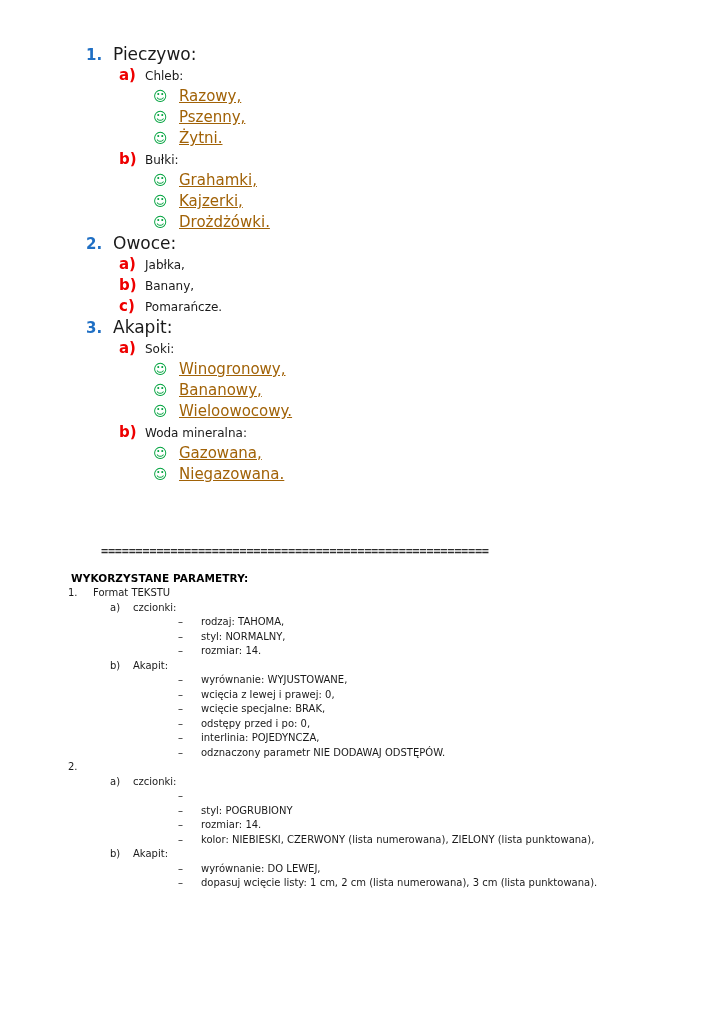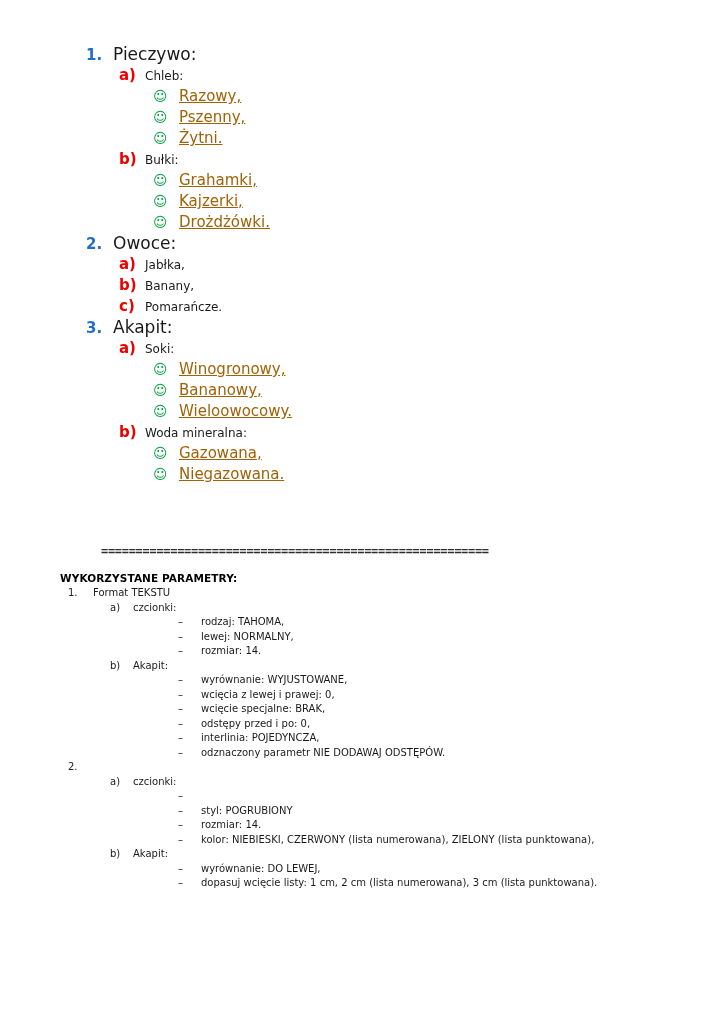--- a/index.html
+++ b/index.html
@@ -100,27 +100,28 @@
 
   
   .params {
     position: absolute;
     top: 571px;
     left: 0;
     right: 0;
     font-size: 10px;
   }
   .params-heading {
-    padding-left: 60px;
+    padding-left: 48px;
     font-size: 10.5px;
     font-weight: bold;
     line-height: 15px;
     letter-spacing: 0.1px;
     color: #000000;
     white-space: nowrap;
+    margin-left: 23px;
   }
   .prow {
     display: flex;
     align-items: baseline;
     height: 14.5px;
     line-height: 14.5px;
     white-space: nowrap;
     color: #1a1a1a;
   }
   .prow .pmark {
@@ -246,21 +247,21 @@
         <div class="prow plvl2">
           <span class="pmark">a)</span>
           <span class="ptxt">czcionki:</span>
         </div>
         <div class="prow plvl3">
           <span class="pmark">–</span>
           <span class="ptxt">rodzaj: TAHOMA,</span>
         </div>
         <div class="prow plvl3">
           <span class="pmark">–</span>
-          <span class="ptxt">lewej: NORMALNY,</span>
+          <span class="ptxt">styl: NORMALNY,</span>
         </div>
         <div class="prow plvl3">
           <span class="pmark">–</span>
           <span class="ptxt">rozmiar: 14.</span>
         </div>
         <div class="prow plvl2">
           <span class="pmark">b)</span>
           <span class="ptxt">Akapit:</span>
         </div>
         <div class="prow plvl3">

